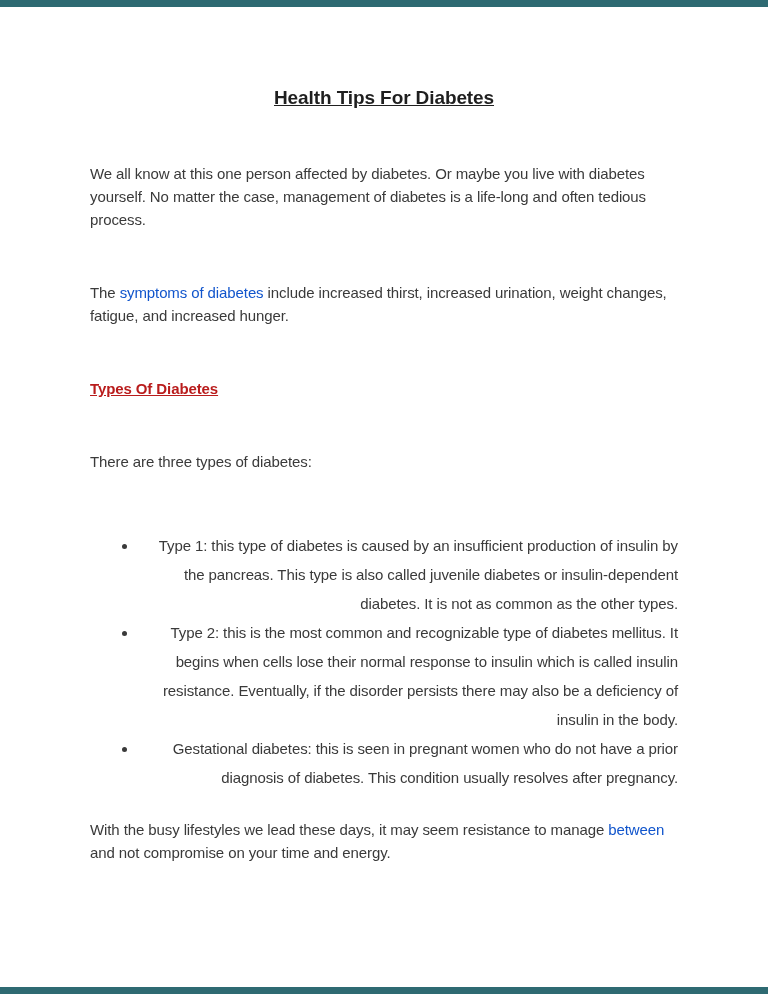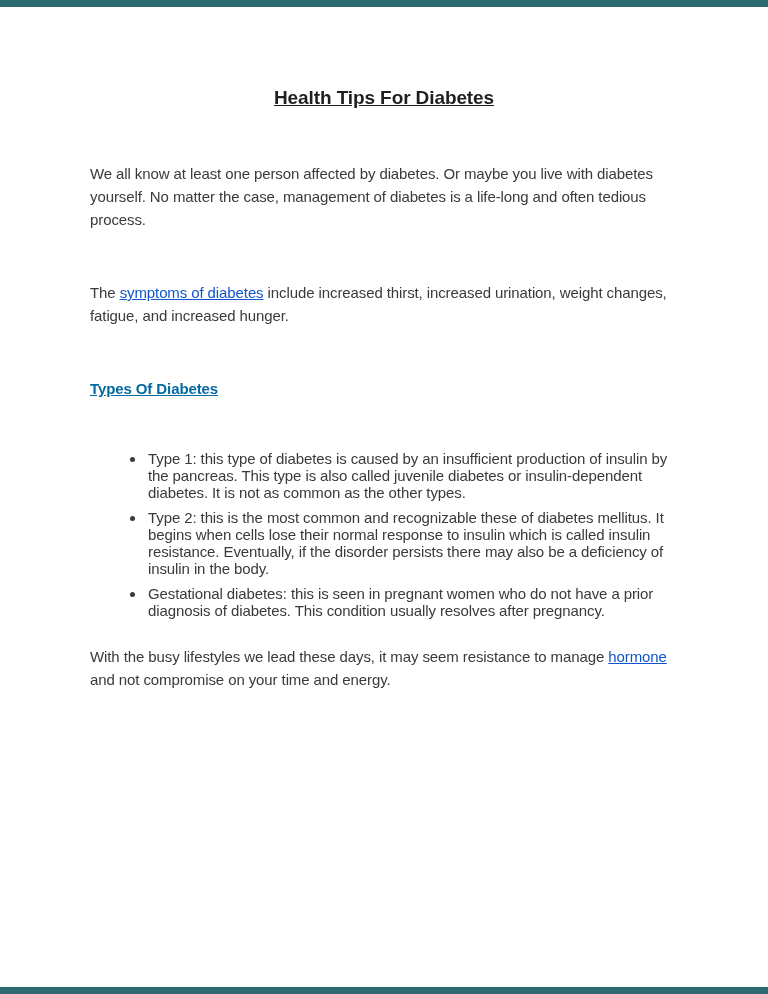--- a/index.html
+++ b/index.html
@@ -46,64 +46,65 @@
     margin:0 0 28px 0;
   }
   p.gap-lg{
     margin-bottom:50px;
   }
   h2.section-heading{
     font-size:15px;
     line-height:23px;
     font-weight:bold;
     text-decoration:underline;
-    color:#0369a1;
+    color:#b91c1c;
     margin:0 0 50px 0;
   }
   ul.bullet-list{
     margin:0 0 26px 0;
     padding:0 0 0 48px;
     list-style-type:disc;
   }
   ul.bullet-list li{
-    margin:8px;
-    line-height:17px;
+    margin:0;
+    line-height:29px;
     padding-left:2px;
+    text-align:right;
   }
   a.doc-link{
     color:var(--link);
-    text-decoration:underline;
     cursor:pointer;
   }
 </style>
 </head>
 <body>
 
 <div class="page">
 
   <div class="accent-bar top"></div>
 
   <div class="content">
 
     <h1 class="doc-title">Health Tips For Diabetes</h1>
 
-    <p class="para gap-lg">We all know at least one person affected by diabetes. Or maybe you live with diabetes yourself. No matter the case, management of diabetes is a life-long and often tedious process.</p>
+    <p class="para gap-lg">We all know at this one person affected by diabetes. Or maybe you live with diabetes yourself. No matter the case, management of diabetes is a life-long and often tedious process.</p>
 
 
 
     <p class="para gap-lg"><span>The </span><a class="doc-link">symptoms of diabetes</a><span> include increased thirst, increased urination, weight changes, fatigue, and increased hunger.</span></p>
 
     <h2 class="section-heading">Types Of Diabetes</h2>
 
+    <p class="para" style="margin-bottom:58px;">There are three types of diabetes:</p>
 
     <ul class="bullet-list">
       <li>Type 1: this type of diabetes is caused by an insufficient production of insulin by the pancreas. This type is also called juvenile diabetes or insulin-dependent diabetes. It is not as common as the other types.</li>
-      <li>Type 2: this is the most common and recognizable these of diabetes mellitus. It begins when cells lose their normal response to insulin which is called insulin resistance. Eventually, if the disorder persists there may also be a deficiency of insulin in the body.</li>
+      <li>Type 2: this is the most common and recognizable type of diabetes mellitus. It begins when cells lose their normal response to insulin which is called insulin resistance. Eventually, if the disorder persists there may also be a deficiency of insulin in the body.</li>
       <li>Gestational diabetes: this is seen in pregnant women who do not have a prior diagnosis of diabetes. This condition usually resolves after pregnancy.</li>
     </ul>
 
-    <p class="para gap-lg"><span>With the busy lifestyles we lead these days, it may seem resistance to manage </span><a class="doc-link">hormone</a><span> and not compromise on your time and energy.</span></p>
+    <p class="para gap-lg"><span>With the busy lifestyles we lead these days, it may seem resistance to manage </span><a class="doc-link">between</a><span> and not compromise on your time and energy.</span></p>
 
   </div>
 
   <div class="accent-bar bottom"></div>
 
 </div>
 
 </body></html>

